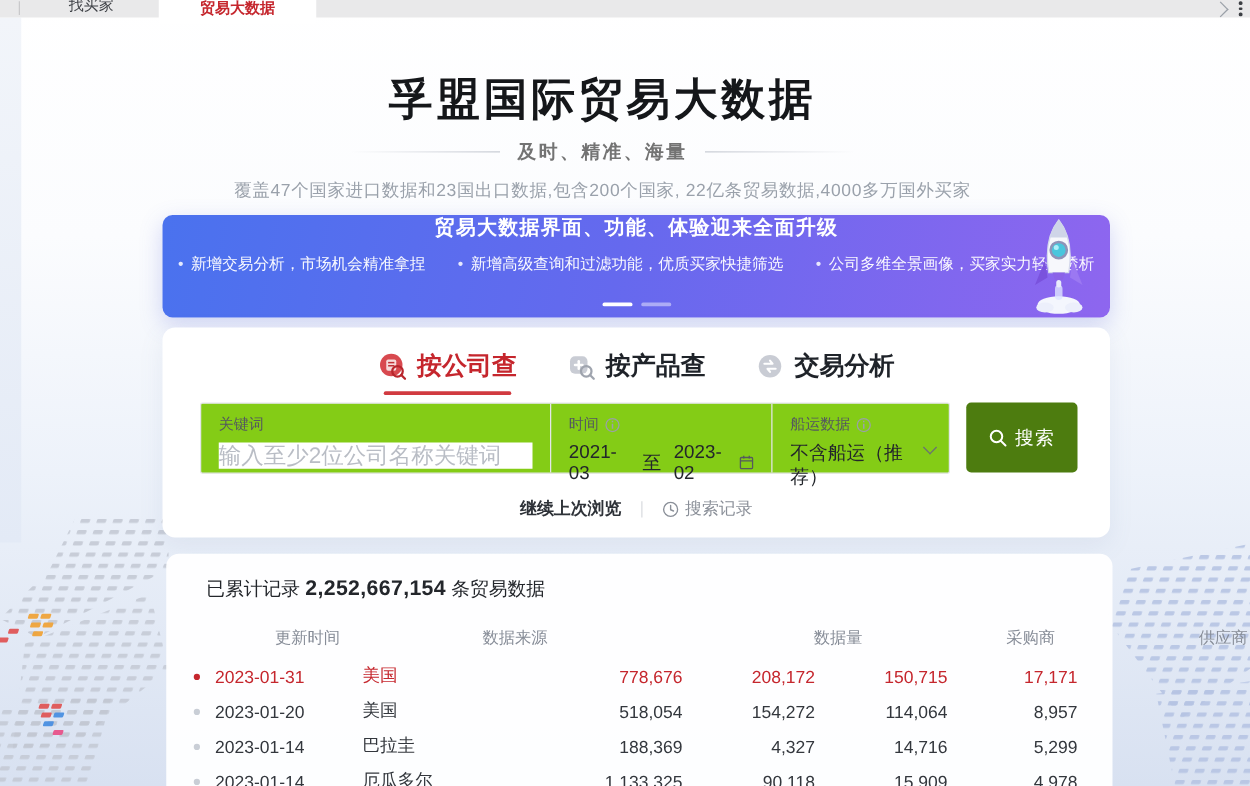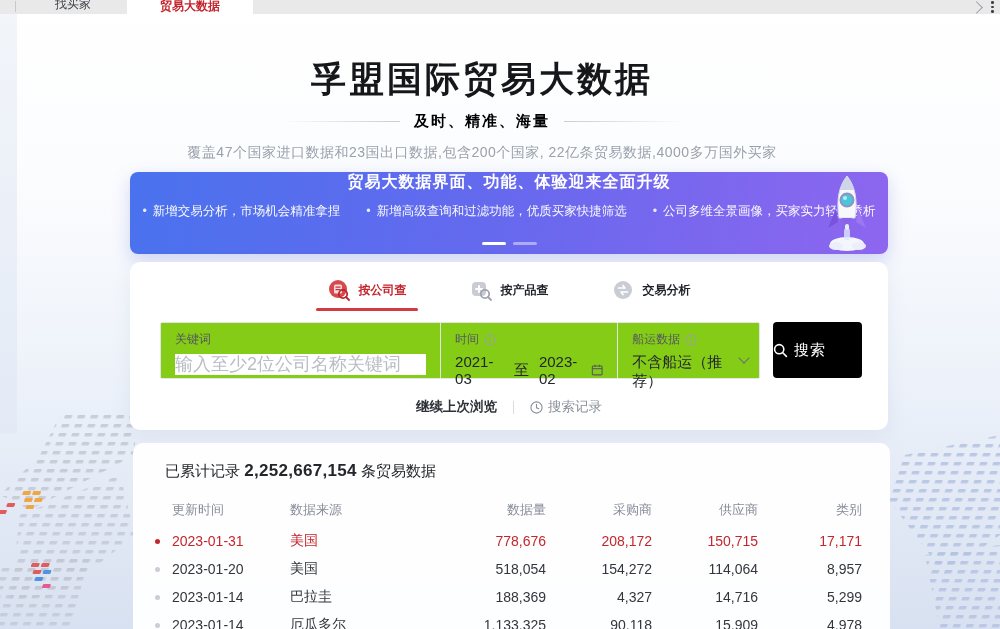--- a/index.html
+++ b/index.html
@@ -18,21 +18,21 @@
   .kebab { display:flex; flex-direction:column; gap:2px; }
   .kebab i { width:2.6px; height:2.6px; background:#3c3f44; border-radius:50%; display:block; }
 
   
   .deco { position:absolute; z-index:0; pointer-events:none; }
 
   
   .hero { position:absolute; top:56px; left:0; width:964px; text-align:center; z-index:2; }
   .hero-title { font-size:35px; font-weight:700; color:#15171a; letter-spacing:3px; }
   .hero-sub { margin-top:9px; display:flex; align-items:center; justify-content:center; gap:14px; }
-  .hero-sub .txt { font-size:15px; font-weight:700; color:#000000; letter-spacing:2px; }
+  .hero-sub .txt { font-size:15px; font-weight:700; color:#737373; letter-spacing:2px; }
   .hero-sub .line { width:120px; height:1px; }
   .hero-sub .line.l { background:linear-gradient(90deg, rgba(200,204,212,0), #c8ccd4); }
   .hero-sub .line.r { background:linear-gradient(90deg, #c8ccd4, rgba(200,204,212,0)); }
   .hero-desc { margin-top:13px; font-size:14px; color:#9aa1ab; letter-spacing:0.5px; }
 
   
   .banner { position:absolute; left:130px; top:172px; width:758px; height:82px; border-radius:8px; z-index:2;
             background:linear-gradient(100deg,#4a72ee 0%,#6569ee 48%,#8e66ef 100%); box-shadow:0 6px 18px rgba(90,105,220,0.25); }
   .banner-title { text-align:center; color:#ffffff; font-size:16px; font-weight:700; letter-spacing:1px; }
   .banner-bullets { margin-top:10px; display:flex; justify-content:center; gap:26px;align-items:flex-end; }
@@ -43,21 +43,21 @@
   .banner-dots .d1 { background:#ffffff; }
   .banner-dots .d2 { background:rgba(255,255,255,0.45); }
   .rocket { position:absolute; right:12px; top:0; }
 
   
   .search-card { position:absolute; left:130px; top:262px; width:758px; height:168px; background:#ffffff;
                  border-radius:10px; box-shadow:0 6px 20px rgba(110,130,170,0.10); z-index:2; }
   .stabs { display:flex; justify-content:center; gap:40px; padding-top:17px; }
   .stab { display:flex; flex-direction:column; align-items:center; cursor:pointer; }
   .stab-main { display:flex; align-items:center; gap:9px; }
-  .stab-label { font-size:12px; font-weight:700; color:#1f2329; }
+  .stab-label { font-size:20px; font-weight:700; color:#1f2329; }
   .stab.active .stab-label { color:#c5262d; }
   .stab-underline { margin-top:7px; width:102px; height:3px; border-radius:2px; background:transparent; }
   .stab.active .stab-underline { background:#d13a40; }
 
   .form-row { position:absolute; left:30px; top:60px; width:600px; height:57px; border:1px solid #e3e5e9;
               border-radius:2px; display:flex; background:#84cc16; }
   .fcell { padding:8px 14px 0 14px; position:relative; }
   .fcell + .fcell { border-left:1px solid #e3e5e9; }
   .fcell-kw { width:284px; }
   .fcell-time { width:180px; }
@@ -65,36 +65,36 @@
   .flabel { display:flex; align-items:center; gap:5px; font-size:12px; color:#55595f; }
   .fvalue { margin-top:5px; font-size:15px; color:#23262b; display:flex; align-items:center; }
   .kw-input { border:none; outline:none; width:100%; font-size:18px; margin-top:6px; color:#23262b;
               font-family:"Liberation Sans", sans-serif; }
   .kw-input::placeholder { color:#b9bdc5; }
   .time-sep { margin:0 10px; color:#23262b; }
   .cal-ic { margin-left:3px; }
   .ship-chev { position:absolute; right:11px; top:31px; width:8px; height:8px; border-right:1.5px solid #6a6f76; border-bottom:1.5px solid #6a6f76; transform:rotate(45deg); }
   .info-ic { display:inline-flex; }
 
-  .search-btn { position:absolute; left:643px; top:60px; width:89px; height:56px; background:#000000; border:none;
-                border-radius:4px; color:#ffffff; font-size:15px; display:flex; align-items:center; justify-content:flex-start;
+  .search-btn { position:absolute; left:643px; top:60px; width:89px; height:56px; background:#4d7c0f; border:none;
+                border-radius:4px; color:#ffffff; font-size:15px; display:flex; align-items:center; justify-content:center;
                 gap:6px; cursor:pointer; font-family:"Liberation Sans", sans-serif; letter-spacing:1px; }
 
   .quick-links { position:absolute; left:0; right:0; top:136px; display:flex; align-items:center; justify-content:center; gap:16px; }
   .ql-continue { font-size:13.5px; font-weight:700; color:#2e3238; cursor:pointer; }
   .ql-divider { width:1px; height:13px; background:#d9dbdf; }
   .ql-history { font-size:13.5px; color:#8a8f98; cursor:pointer; display:flex; align-items:center; gap:5px; }
 
   
   .table-card { position:absolute; left:133px; top:443px; width:757px; height:190px; background:rgba(255,255,255,0.95);
                 border-radius:10px 10px 0 0; z-index:2; padding:18px 28px 0 22px; }
   .stats-line { font-size:15px; color:#23262b; margin-left:10px; }
   .stats-line b { font-size:17px; font-weight:700; letter-spacing:0.3px; }
   .t-grid { display:grid; grid-template-columns:17px 118px 120px 136px 106px 106px 104px; align-items:center; }
-  .t-head { margin-top:20px; height:18px; }
+  .t-head { margin-top:20px; height:18px;gap:48px; }
   .t-head span { font-size:13px; color:#878d98; }
   .t-head .r, .t-row .r { text-align:right; }
   .t-rows { margin-top:8px; }
   .t-row { height:28px; font-size:14px; color:#33373d; }
   .t-row .dot { width:5px; height:5px; border-radius:50%; background:#c9ced6; }
   .t-row.highlight, .t-row.highlight .date, .t-row.highlight .src { color:#c5262d; }
   .t-row.highlight .dot { background:#c5262d; }
 
   .left-gutter { position:absolute; left:0; top:14px; width:17px; height:420px; background:linear-gradient(180deg,#f2f5fa,#e3eaf6); z-index:1; }
 </style>

